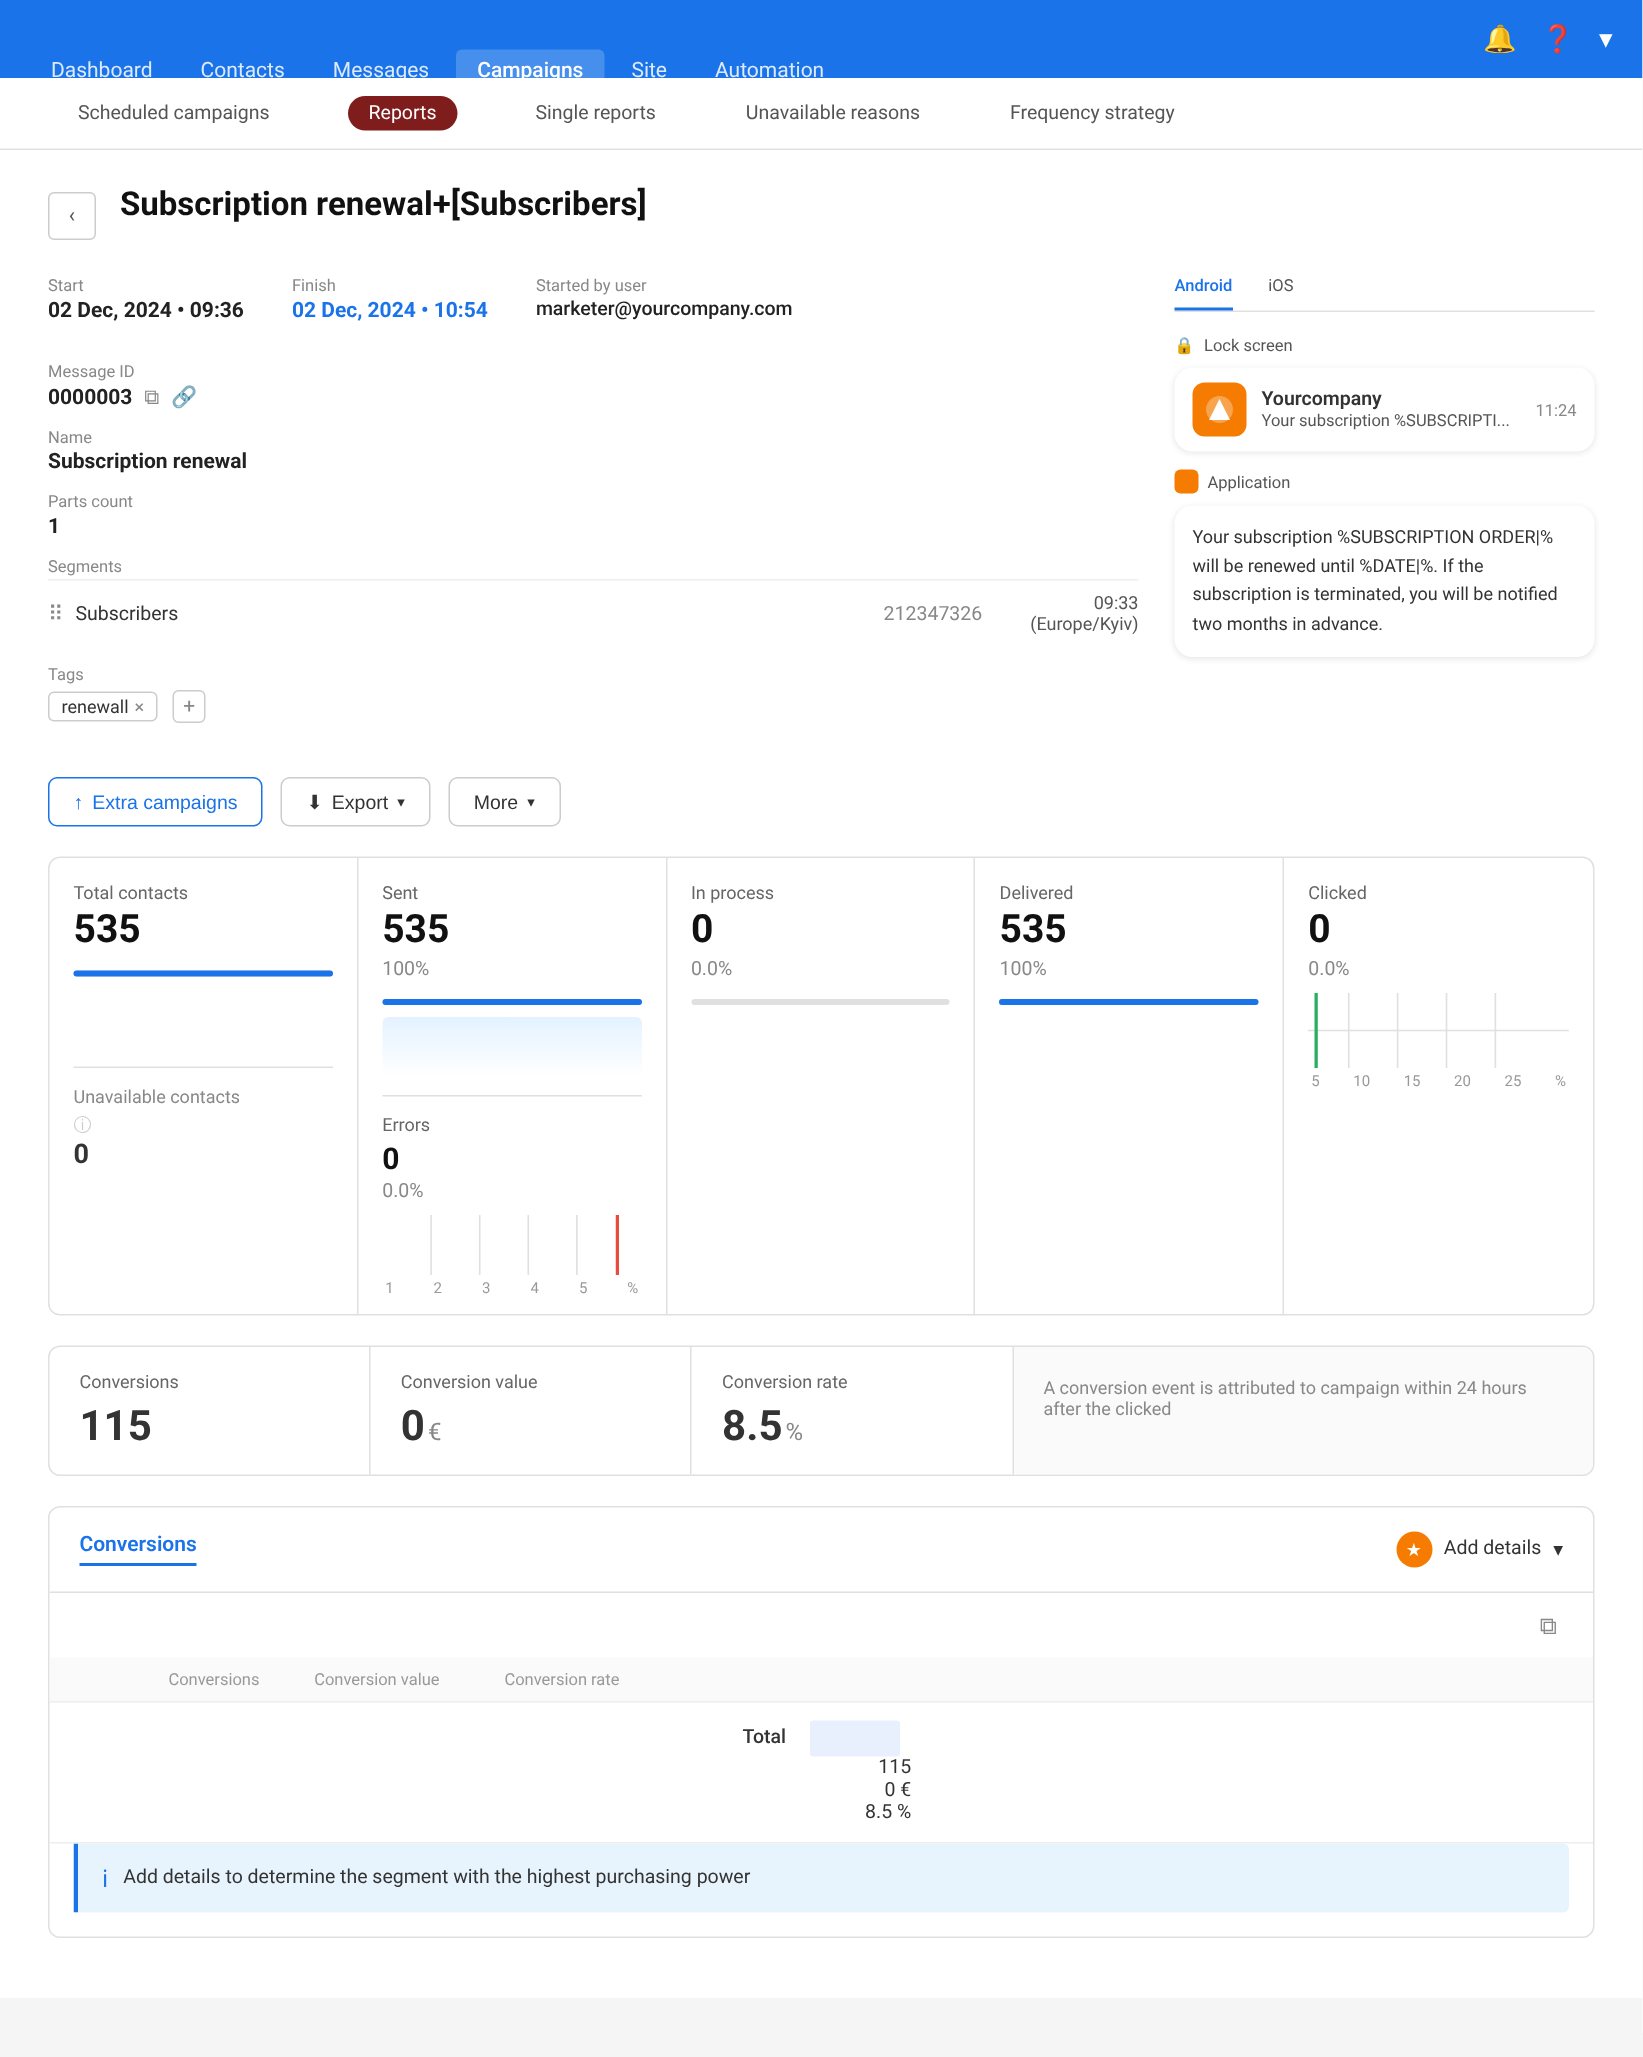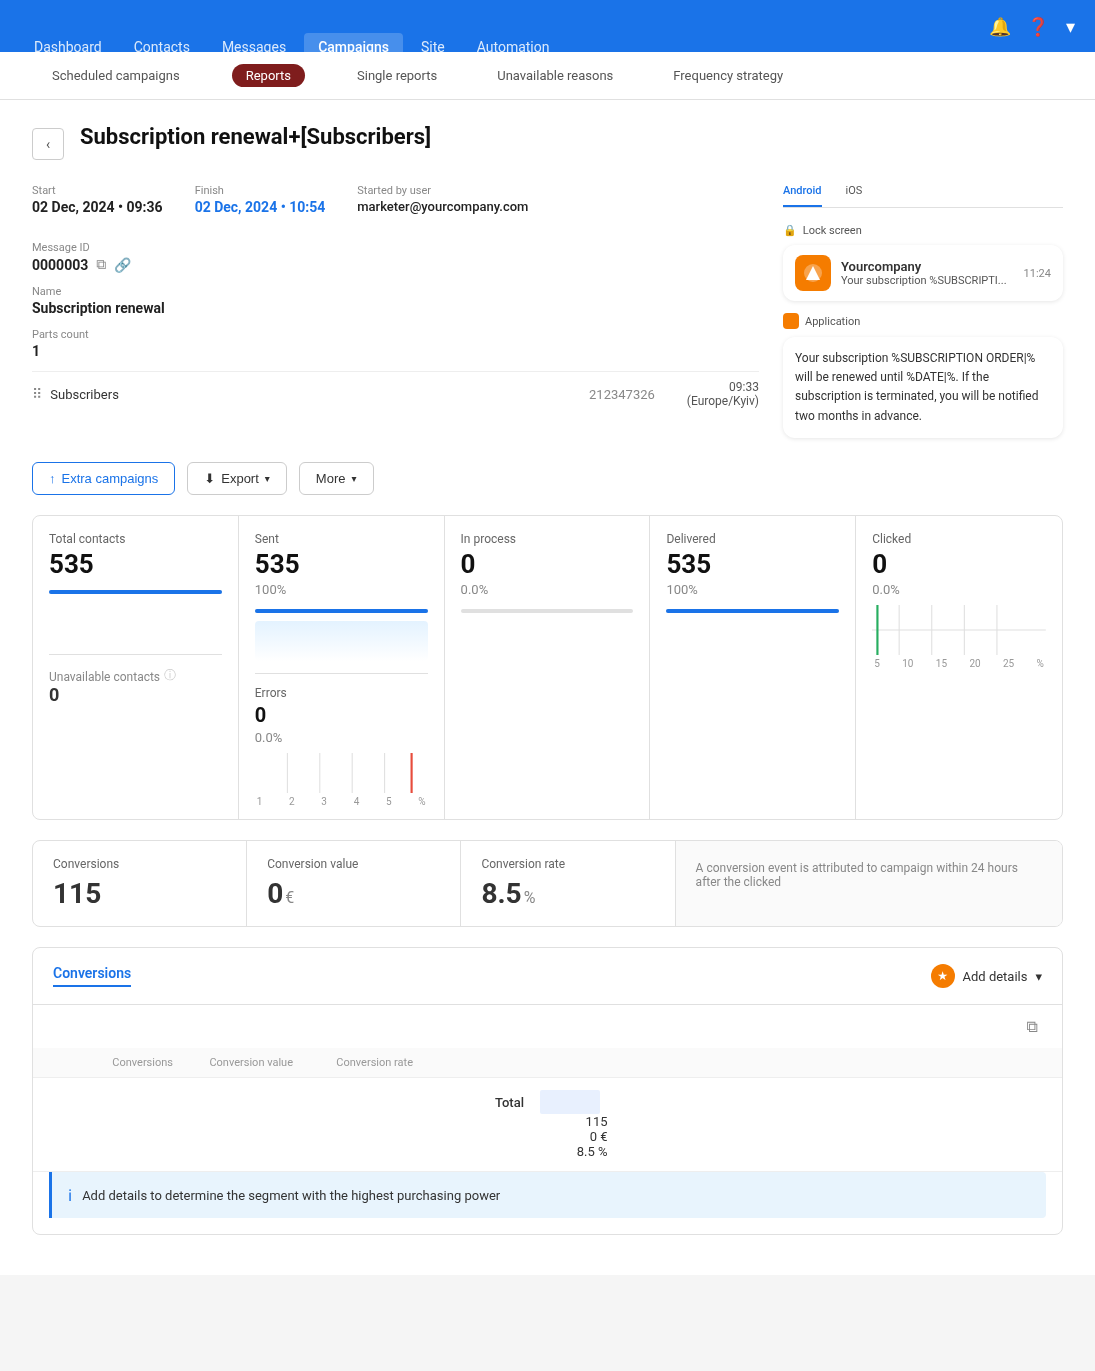--- a/index.html
+++ b/index.html
@@ -68,21 +68,21 @@
     .btn-outline { border-color: #1a73e8; color: #1a73e8; background: #fff; }
     .btn-secondary { border-color: #ccc; color: #333; background: #fff; }
     .btn-arrow { font-size: 10px; }
     .stat-label { font-size: 12px; color: #666; margin-bottom: 4px; }
     .stat-value { font-size: 26px; font-weight: 700; color: #111; line-height: 1.1; }
     .stat-pct { font-size: 13px; color: #888; margin-top: 4px; }
     .stat-bar { height: 4px; background: #e0e0e0; border-radius: 2px; margin: 12px 0 8px; }
     .stat-bar-fill { height: 100%; border-radius: 2px; }
     .bar-blue { background: #1a73e8; }
     .bar-gray { background: #ccc; }
-    .unavail-label { font-size: 12px; color: #888; margin-top: 0; display: flex; align-items: flex-end; gap: 4px; }
+    .unavail-label { font-size: 12px; color: #888; margin-top: 0; display: flex; align-items: flex-start; gap: 4px; flex-direction: column; }
     .unavail-value { font-size: 18px; font-weight: 700; }
 
     
     .bottom-stats { display: flex; border: 1px solid #e0e0e0; border-radius: 8px; overflow: hidden; margin-bottom: 20px; }
     .bottom-stat { flex: 1; padding: 16px 20px; border-right: 1px solid #e0e0e0; }
     .bottom-stat:last-child { border-right: none; flex: 2; }
     .bottom-stat-label { font-size: 12px; color: #666; margin-bottom: 6px; }
     .bottom-stat-value { font-size: 28px; font-weight: 700; }
     .bottom-stat-unit { font-size: 16px; font-weight: 400; color: #888; margin-left: 2px; }
     .bottom-stat-note { font-size: 12px; color: #888; margin-top: 4px; }
@@ -174,31 +174,42 @@
         <div class="meta-label">Name</div>
         <div class="meta-value bold">Subscription renewal</div>
       </div>
 
       <div class="meta-row" style="margin-top:10px;">
         <div class="meta-label">Parts count</div>
         <div class="meta-value bold">1</div>
       </div>
 
       <div class="meta-row" style="margin-top:10px;">
+        <div class="meta-label">Segments</div>
         <div class="segment-row">
           <span class="segment-icon">⠿</span>
           <span class="segment-name">Subscribers</span>
           <span class="segment-id">212347326</span>
           <div class="segment-time">
             <div>09:33</div>
             <div>(Europe/Kyiv)</div>
           </div>
         </div>
       </div>
 
+      <div class="meta-row" style="margin-top:10px;">
+        <div class="meta-label">Tags</div>
+        <div style="display:flex;align-items:center;gap:6px;margin-top:4px;">
+          <span class="tag">
+            <span>renewall</span>
+            <span class="tag-close">×</span>
+          </span>
+          <span class="tag-add">+</span>
+        </div>
+      </div>
     </div>
 
     <div class="content-right">
       <div class="preview-tabs">
         <div class="preview-tab active">Android</div>
         <div class="preview-tab">iOS</div>
       </div>
       <div class="lock-screen-label">
         <span>🔒</span>
         <span>Lock screen</span>

